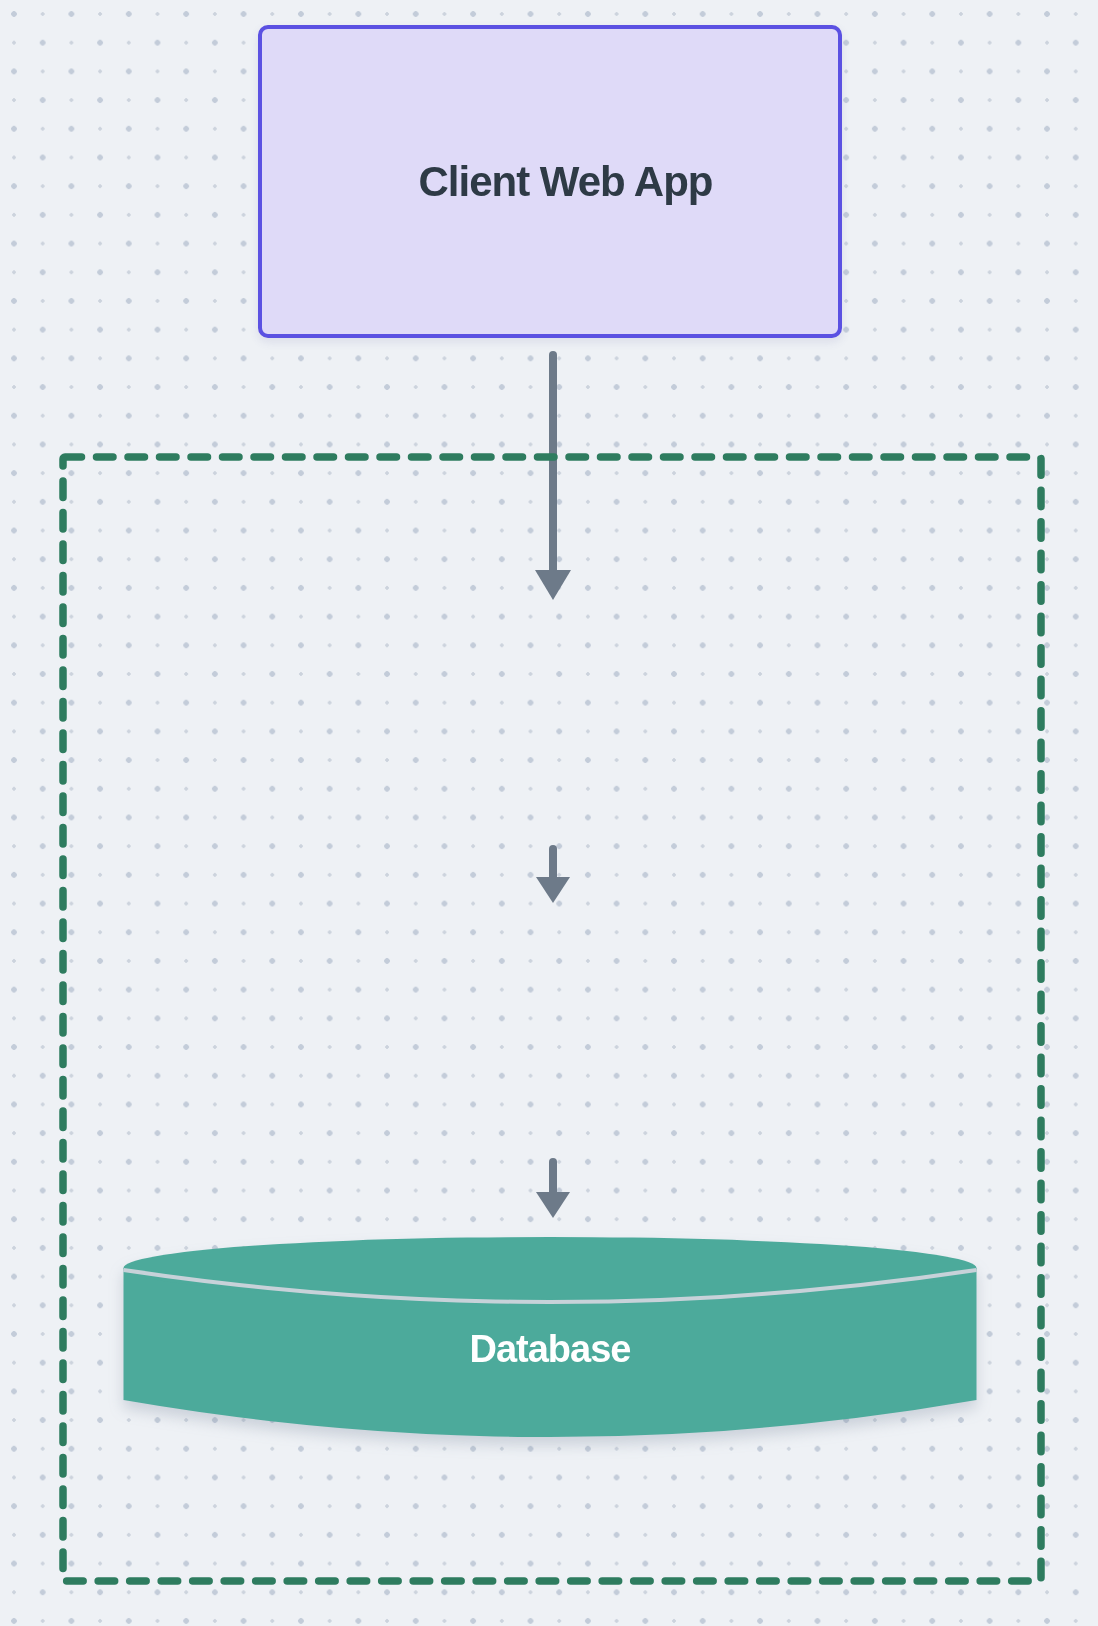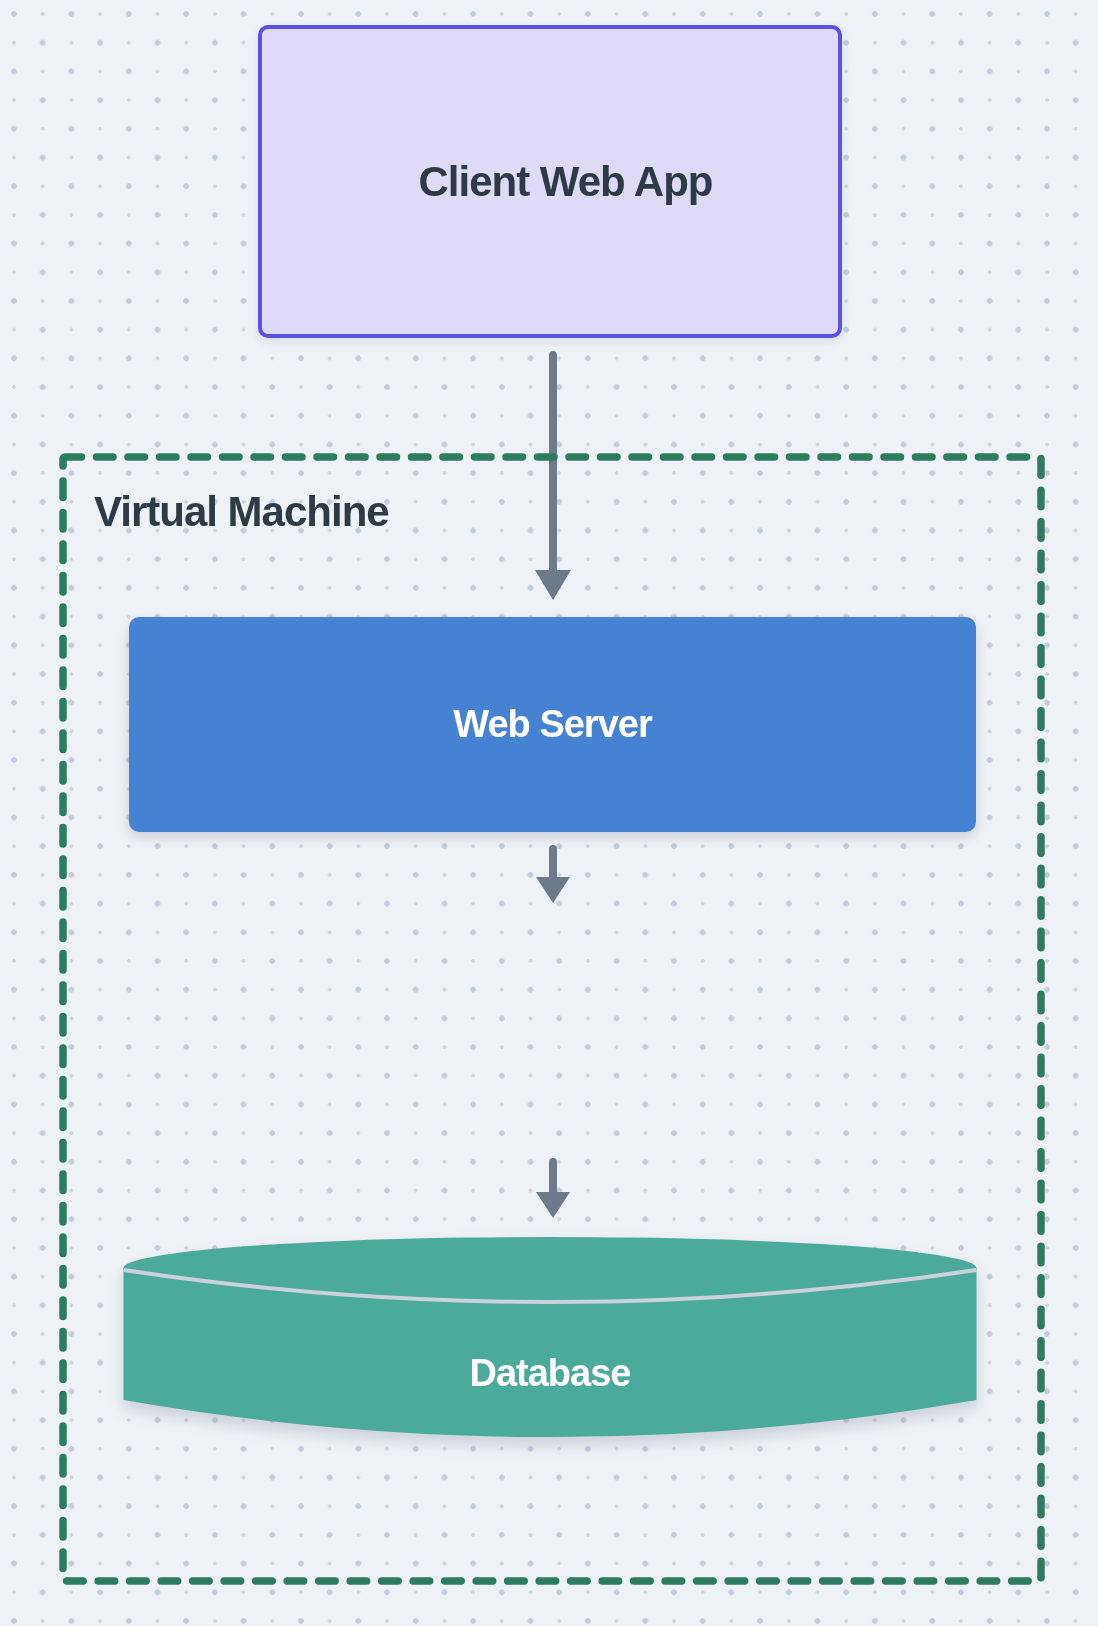--- a/index.html
+++ b/index.html
@@ -60,45 +60,41 @@
   .arrow2{left:532px;top:843px;width:42px;height:62px;}
   .arrow3{left:532px;top:1156px;width:42px;height:64px;}
   .db-svg{
     position:absolute;left:122px;top:1234px;width:856px;height:210px;
     filter:drop-shadow(0 8px 7px rgba(100,116,139,0.25));
   }
   .db-label{
     position:absolute;left:122px;top:1328px;width:856px;
     text-align:center;
     font-size:38px;font-weight:600;letter-spacing:-1px;
-    color:#ffffff;white-space:nowrap;margin-top:24px;
+    color:#ffffff;white-space:nowrap;
   }
 </style>
 </head>
 <body>
 
 <div class="canvas">
 
   <div class="node client-node">
     <span class="node-label">Client Web App</span>
   </div>
 
   <svg class="arrow-svg arrow1" viewBox="0 0 42 252">
     <line x1="21" y1="5" x2="21" y2="222" stroke="#6d7a89" stroke-width="8" stroke-linecap="round"></line>
     <polygon points="3,220 39,220 21,250" fill="#6d7a89"></polygon>
   </svg>
 
   <svg class="vm-border-svg" viewBox="0 0 994 1140">
     <rect x="8" y="8" width="978" height="1124" rx="2" fill="none" stroke="#2e7c5f" stroke-width="7.5" stroke-dasharray="16.5 15" stroke-linecap="round"></rect>
   </svg>
-  <div class="vm-label">Virtual Machine</div>
 
-  <div class="node webserver-node">
-    <span class="node-label">Web Server</span>
-  </div>
 
   <svg class="arrow-svg arrow2" viewBox="0 0 42 62">
     <line x1="21" y1="6" x2="21" y2="36" stroke="#6d7a89" stroke-width="8" stroke-linecap="round"></line>
     <polygon points="4,34 38,34 21,60" fill="#6d7a89"></polygon>
   </svg>
 
 
   <svg class="arrow-svg arrow3" viewBox="0 0 42 64">
     <line x1="21" y1="6" x2="21" y2="38" stroke="#6d7a89" stroke-width="8" stroke-linecap="round"></line>
     <polygon points="4,36 38,36 21,62" fill="#6d7a89"></polygon>

